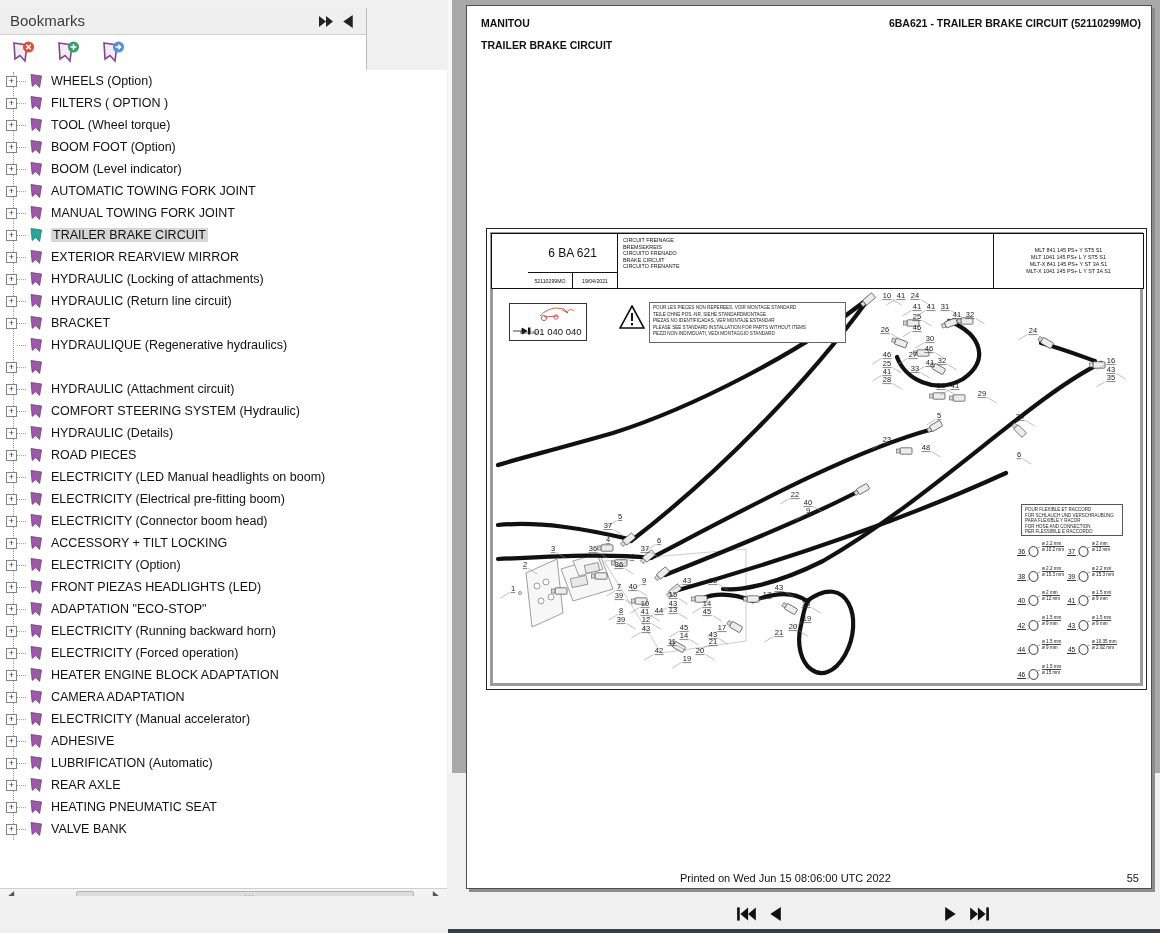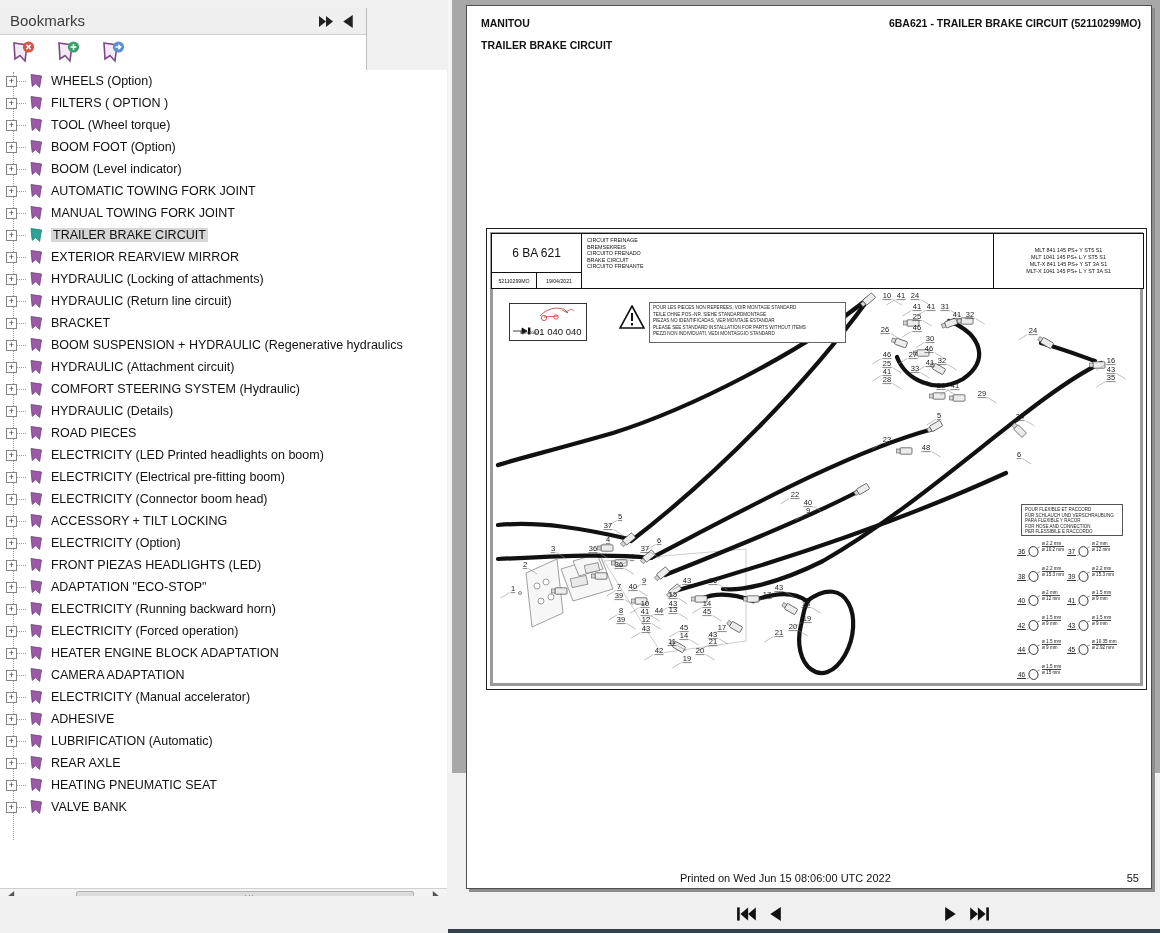--- a/index.html
+++ b/index.html
@@ -34,21 +34,21 @@
   #viewer{position:absolute;left:448px;top:0;width:712px;height:773px;background:#a8a8a8;border-left:4px solid #f6f6f6;}
   #page{position:absolute;left:14px;top:5px;width:686px;height:884px;background:#fff;border:1px solid #4f4f4f;
     box-shadow:3px 3px 0 #8d8d8d;}
   .pg-h{position:absolute;font-size:10.5px;font-weight:700;color:#111;}
   #pg-footer-printed{position:absolute;left:188px;top:866px;font-size:11px;color:#111;margin-left:25px;}
   #pg-footer-page{position:absolute;right:12px;top:866px;font-size:11px;color:#111;}
   
   #frame{position:absolute;left:19px;top:222px;width:661px;height:462px;border:1px solid #222;}
   #frame-inner{position:absolute;left:3px;top:3px;right:3px;bottom:3px;border:3px solid #9a9a9a;}
   
-  #tblock{position:absolute;left:4px;top:4px;width:653px;height:56px;border:1px solid #111;display:flex;background:#fff;z-index:4;}
+  #tblock{position:absolute;left:4px;top:4px;width:653px;height:56px;border:1px solid #111;display:flex;background:#fff;z-index:4;padding-left:36px;}
   #tb-left{width:90px;border-right:1px solid #111;display:flex;flex-direction:column;}
   #tb-code{flex:1;display:flex;align-items:center;justify-content:center;font-size:12px;color:#111;}
   #tb-sub{height:16px;border-top:1px solid #111;display:flex;}
   #tb-ref,#tb-date{flex:1;font-size:5.2px;display:flex;align-items:center;justify-content:center;color:#111;}
   #tb-ref{border-right:1px solid #111;}
   #tb-mid{flex:1;padding:3px 0 0 5px;}
   .tb-line{font-size:5.4px;line-height:6.6px;color:#111;}
   #tb-right{width:150px;border-left:1px solid #111;display:flex;flex-direction:column;justify-content:center;}
   .model-line{font-size:5.4px;line-height:7px;text-align:center;color:#111;}
   
@@ -197,26 +197,33 @@
       </div>
       <div class="tree-row">
         <span class="expander">+</span>
         <span class="hdots"></span>
         <span class="flagwrap"><svg width="16" height="16" viewBox="0 0 16 16">
     <path d="M3 1.5 L13.5 3 L11.6 14.5 L7.8 10.6 L4.2 13.4 Z" fill="#9c59a8" stroke="#6d3f74" stroke-width="0.8"></path>
           </svg></span>
         <span class="bm-label">BRACKET</span>
       </div>
       <div class="tree-row">
-        <span class="expander">+</span>
-        <span class="hdots"></span>
-        <span class="flagwrap"><svg width="16" height="16" viewBox="0 0 16 16">
-    <path d="M3 1.5 L13.5 3 L11.6 14.5 L7.8 10.6 L4.2 13.4 Z" fill="#9c59a8" stroke="#6d3f74" stroke-width="0.8"></path>
-          </svg></span>
-        <span class="bm-label">BOOM SUSPENSION + HYDRAULIC (Regenerative hydraulics</span>
+        <span class="exp-spacer"></span>
+        <span class="hdots"></span>
+        <span class="flagwrap"><svg width="16" height="16" viewBox="0 0 16 16">
+    <path d="M3 1.5 L13.5 3 L11.6 14.5 L7.8 10.6 L4.2 13.4 Z" fill="#9c59a8" stroke="#6d3f74" stroke-width="0.8"></path>
+          </svg></span>
+        <span class="bm-label">HYDRAULIQUE (Regenerative hydraulics)</span>
+      </div>
+      <div class="tree-row">
+        <span class="expander">+</span>
+        <span class="hdots"></span>
+        <span class="flagwrap"><svg width="16" height="16" viewBox="0 0 16 16">
+    <path d="M3 1.5 L13.5 3 L11.6 14.5 L7.8 10.6 L4.2 13.4 Z" fill="#9c59a8" stroke="#6d3f74" stroke-width="0.8"></path>
+          </svg></span>
       </div>
       <div class="tree-row">
         <span class="expander">+</span>
         <span class="hdots"></span>
         <span class="flagwrap"><svg width="16" height="16" viewBox="0 0 16 16">
     <path d="M3 1.5 L13.5 3 L11.6 14.5 L7.8 10.6 L4.2 13.4 Z" fill="#9c59a8" stroke="#6d3f74" stroke-width="0.8"></path>
           </svg></span>
         <span class="bm-label">HYDRAULIC (Attachment circuit)</span>
       </div>
       <div class="tree-row">
@@ -242,21 +249,21 @@
     <path d="M3 1.5 L13.5 3 L11.6 14.5 L7.8 10.6 L4.2 13.4 Z" fill="#9c59a8" stroke="#6d3f74" stroke-width="0.8"></path>
           </svg></span>
         <span class="bm-label">ROAD PIECES</span>
       </div>
       <div class="tree-row">
         <span class="expander">+</span>
         <span class="hdots"></span>
         <span class="flagwrap"><svg width="16" height="16" viewBox="0 0 16 16">
     <path d="M3 1.5 L13.5 3 L11.6 14.5 L7.8 10.6 L4.2 13.4 Z" fill="#9c59a8" stroke="#6d3f74" stroke-width="0.8"></path>
           </svg></span>
-        <span class="bm-label">ELECTRICITY (LED Printed headlights on boom)</span>
+        <span class="bm-label">ELECTRICITY (LED Manual headlights on boom)</span>
       </div>
       <div class="tree-row">
         <span class="expander">+</span>
         <span class="hdots"></span>
         <span class="flagwrap"><svg width="16" height="16" viewBox="0 0 16 16">
     <path d="M3 1.5 L13.5 3 L11.6 14.5 L7.8 10.6 L4.2 13.4 Z" fill="#9c59a8" stroke="#6d3f74" stroke-width="0.8"></path>
           </svg></span>
         <span class="bm-label">ELECTRICITY (Electrical pre-fitting boom)</span>
       </div>
       <div class="tree-row">

